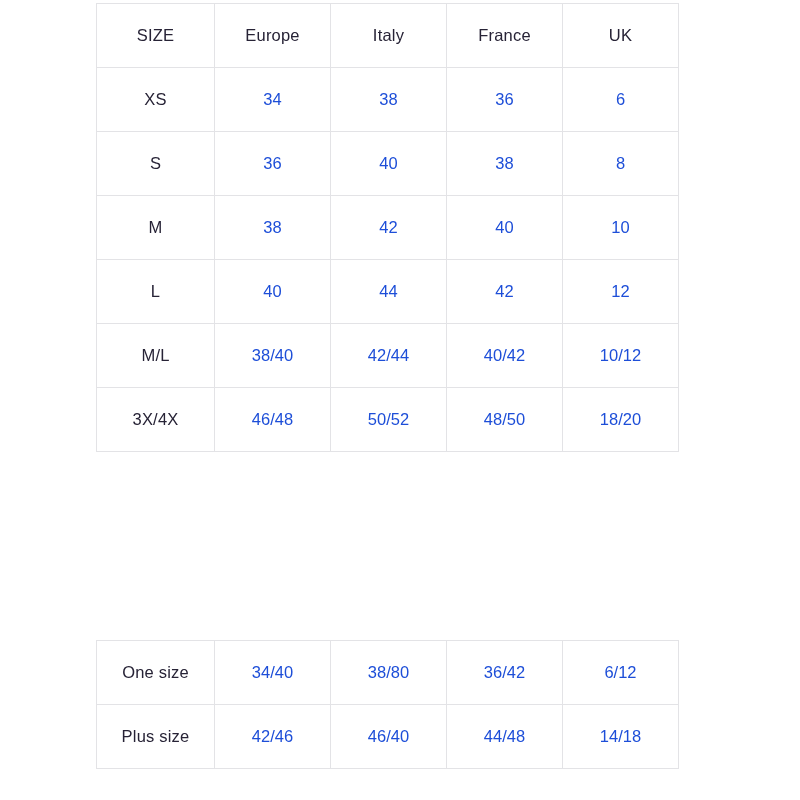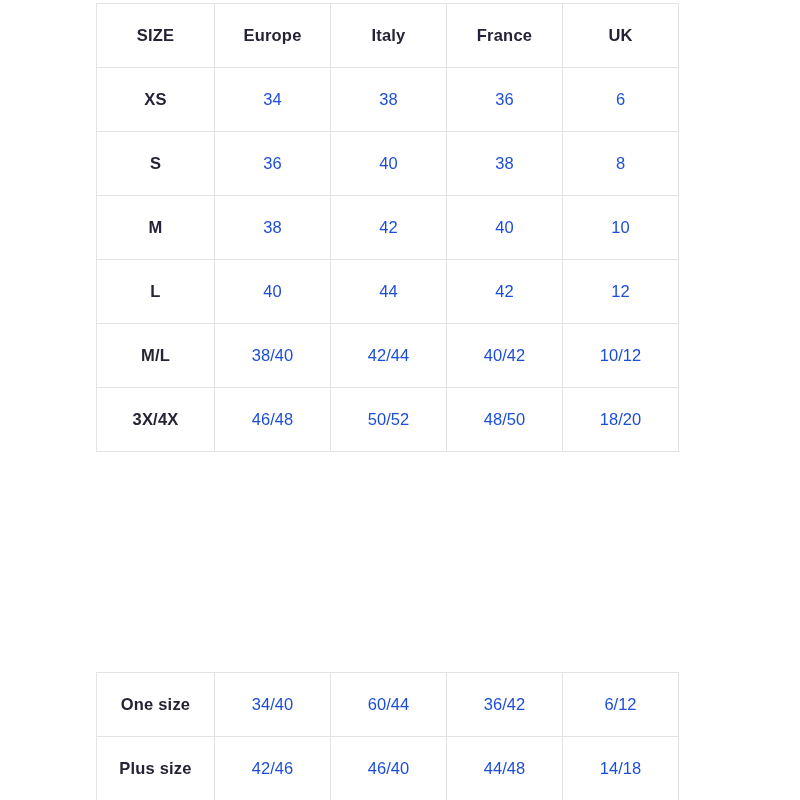--- a/index.html
+++ b/index.html
@@ -16,47 +16,47 @@
     width: 800px;
     height: 800px;
     box-sizing: border-box;
   }
   .table-wrap {
     position: absolute;
     left: 96px;
     width: 583px;
   }
   #main-table-wrap { top: 3px; }
-  #extra-table-wrap { top: 672px; }
+  #extra-table-wrap { top: 640px; }
 
   table {
     border-collapse: collapse;
     width: 100%;
     table-layout: fixed;
   }
   col.c-size  { width: 118px; }
   col.c-data  { width: 116px; }
 
   td, th {
     border: 1px solid #e3e3e6;
     text-align: center;
     vertical-align: middle;
     font-size: 16.5px;
     color: #272336;
     padding: 0;
     height: 63px;
     line-height: 1.2;
   }
   th {
-    font-weight: bold;
+    font-weight: normal;
     font-size: 16.5px;
     letter-spacing: 0.2px;
   }
   td.size-cell {
-    font-weight: bold;
+    font-weight: normal;
     letter-spacing: 0.2px;
   }
   td.val-cell {
     font-weight: normal;
     color: #1d4ed8;
   }
   #extra-table td { height: 63px; }
 </style>
 </head>
 <body>
@@ -134,21 +134,21 @@
         <col class="c-size">
         <col class="c-data">
         <col class="c-data">
         <col class="c-data">
         <col class="c-data">
       </colgroup>
       <tbody>
         <tr>
           <td class="size-cell">One size</td>
           <td class="val-cell">34/40</td>
-          <td class="val-cell">60/44</td>
+          <td class="val-cell">38/80</td>
           <td class="val-cell">36/42</td>
           <td class="val-cell">6/12</td>
         </tr>
         <tr>
           <td class="size-cell">Plus size</td>
           <td class="val-cell">42/46</td>
           <td class="val-cell">46/40</td>
           <td class="val-cell">44/48</td>
           <td class="val-cell">14/18</td>
         </tr>

